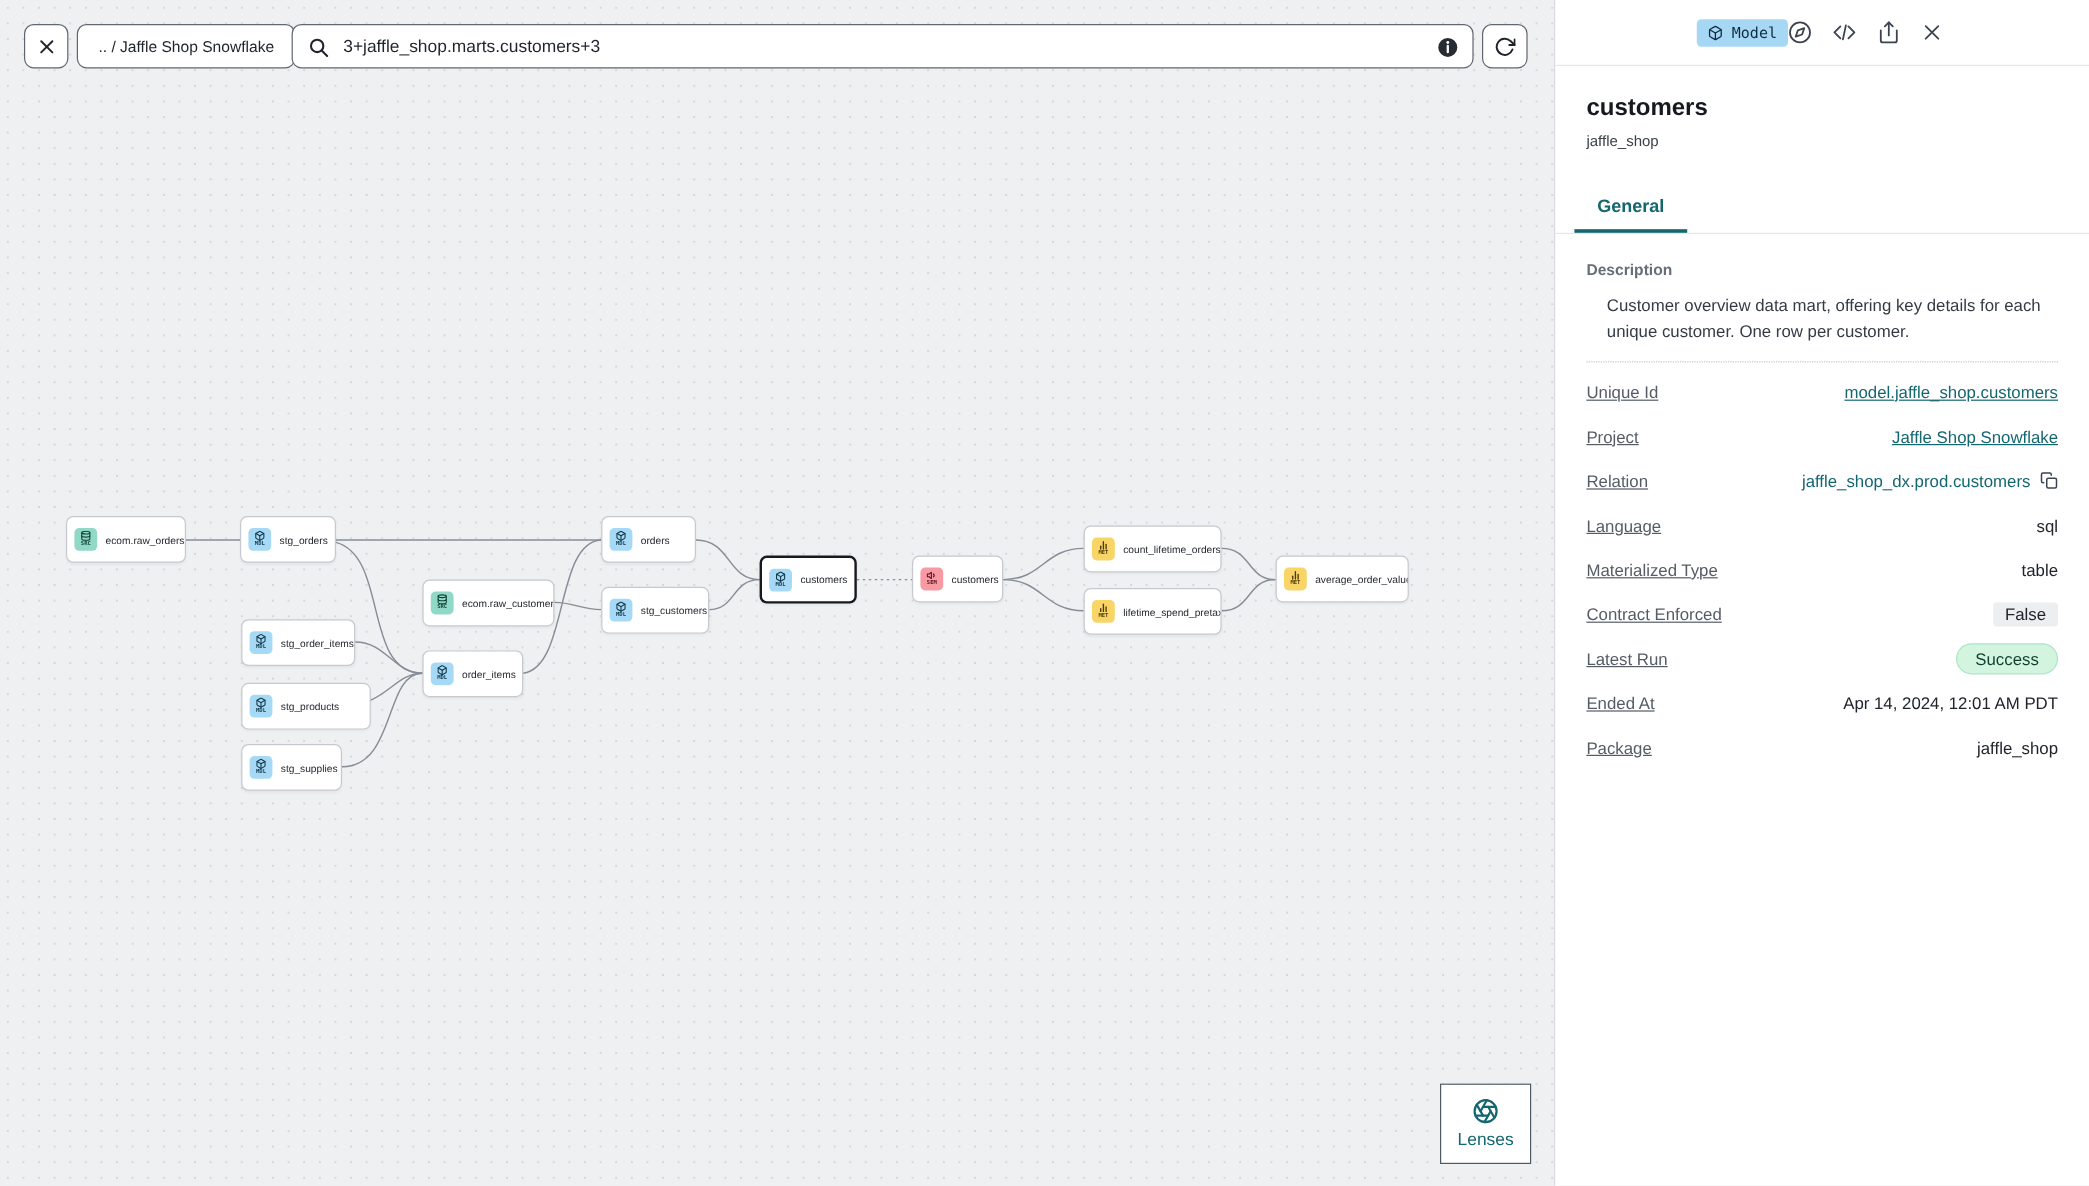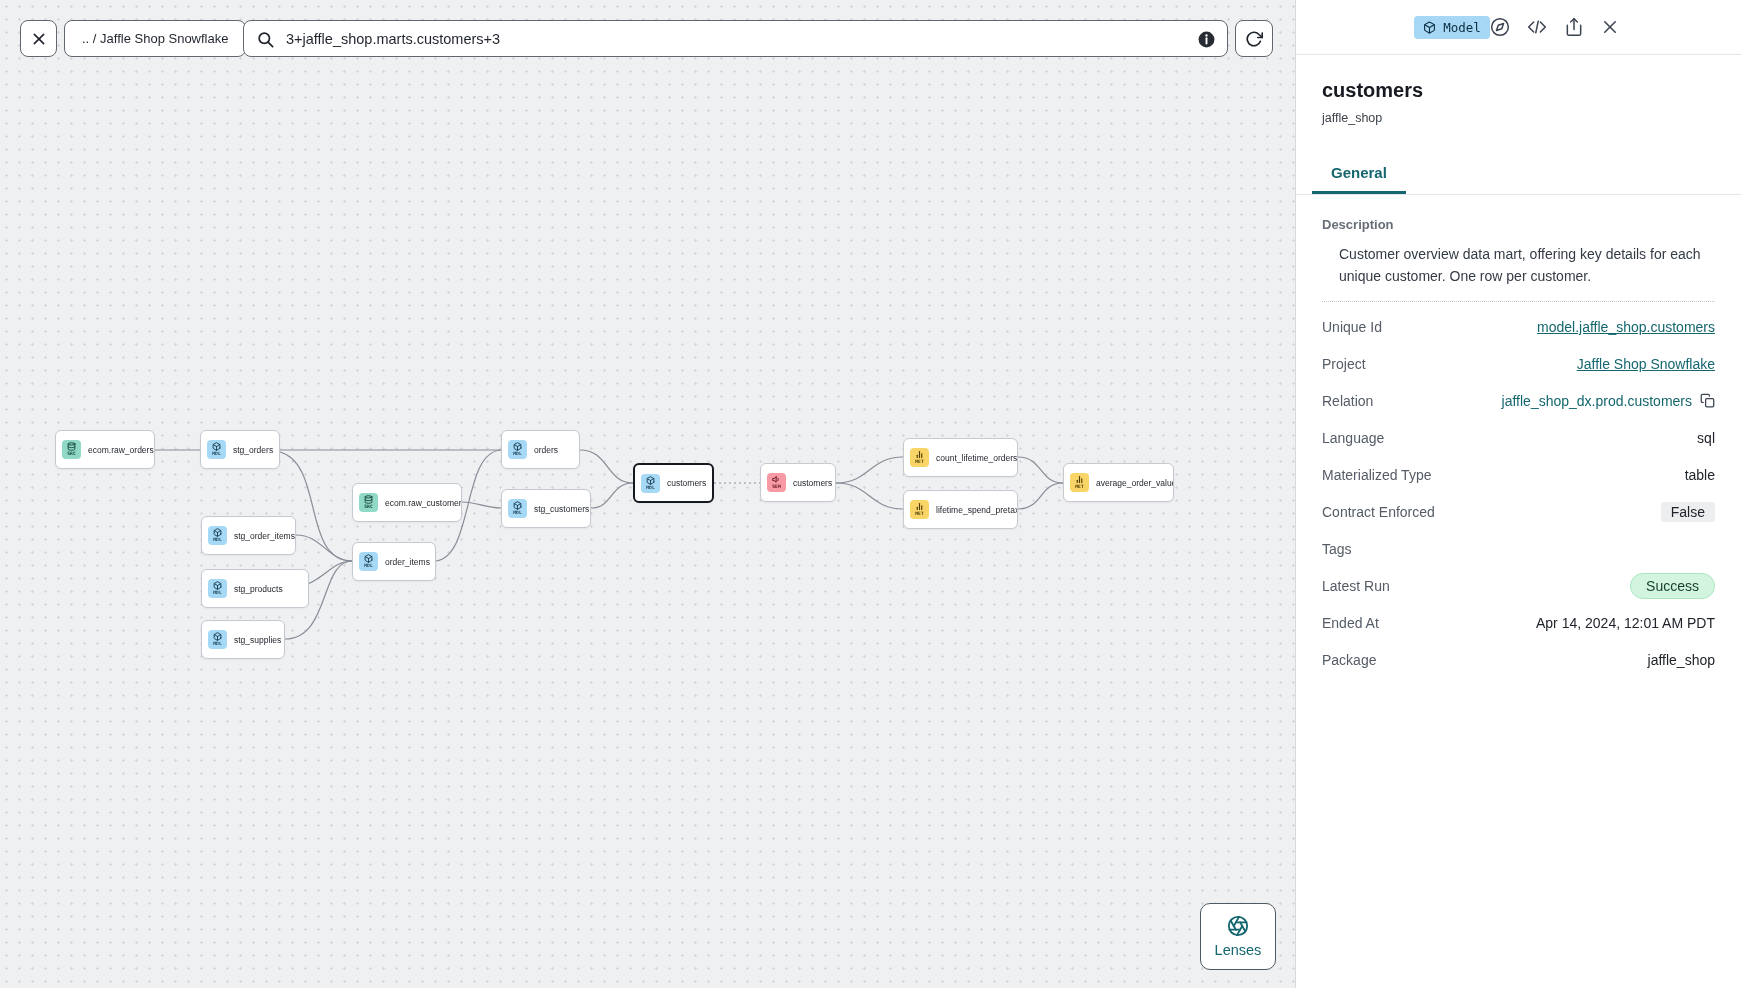--- a/index.html
+++ b/index.html
@@ -32,21 +32,21 @@
   .btn-close{left:20px;width:37px;height:37px;cursor:pointer;}
   .crumb{left:64px;height:37px;padding:0 17px;font-size:13px;white-space:nowrap;cursor:pointer;}
   .search{left:243px;width:985px;height:37px;justify-content:flex-end;padding:0 40px 0 42px;}
   .search input{border:none;outline:none;font-family:"Liberation Sans",sans-serif;font-size:14.5px;
     color:#1f242c;width:100%;background:transparent;padding:0;}
   .mag{position:absolute;left:12px;top:9px;}
   .info{position:absolute;right:11px;top:9px;cursor:pointer;}
   .btn-refresh{left:1235px;width:38px;height:37px;cursor:pointer;}
   
   .lenses{position:absolute;left:1200px;top:903px;width:74px;height:65px;background:#fff;
-    border:1px solid #4d5a63;border-radius:10px;display:flex;flex-direction:column;align-items:center;
+    border:1px solid #4d5a63;border-radius:0;display:flex;flex-direction:column;align-items:center;
     justify-content:center;gap:5px;z-index:5;color:#14666f;cursor:pointer;}
   .lenses span{font-size:14.5px;}
   
   .panel{position:absolute;left:1295px;top:0;width:446px;height:988px;background:#fff;
     border-left:1px solid #d8dade;box-sizing:border-box;z-index:10;}
   .phead{height:54px;display:flex;align-items:center;justify-content:center;
     padding:0 24px 0 20px;border-bottom:1px solid #e4e6ea;}
   .tbadge{display:inline-flex;align-items:center;gap:7px;background:#a6d8f6;color:#0d2c40;
     border-radius:4px;padding:4px 9px;font-family:"DejaVu Sans Mono",monospace;font-size:12.5px;}
   .hicons{display:flex;align-items:center;gap:17px;color:#3b4350;}
@@ -55,21 +55,21 @@
   .ptitle{margin-top:24px;font-size:20px;font-weight:700;color:#16191f;}
   .psub{margin-top:9px;font-size:12.5px;color:#3a4149;}
   .tabs{margin:30px -26px 0 -26px;padding:0 16px;border-bottom:1px solid #e4e6ea;display:flex;}
   .tab{padding:9px 19px 10px 19px;font-size:15px;font-weight:700;color:#14666f;
     border-bottom:3px solid #14666f;cursor:pointer;}
   .seclabel{margin-top:22px;font-size:13px;font-weight:700;color:#676e78;}
   .desc{margin-top:12px;font-size:14px;line-height:1.55;color:#343b45;margin-left:17px;}
   .dotsep{margin-top:14px;border-bottom:1px dotted #c3c7cd;}
   .fields{margin-top:6px;}
   .frow{height:37px;display:flex;align-items:center;justify-content:space-between;}
-  .flabel{font-size:14px;color:#555c66;}
+  .flabel{font-size:14px;color:#555c66;text-decoration:underline;}
   .fright{display:flex;align-items:center;gap:8px;}
   .fval{font-size:14px;color:#20242b;}
   a.link{font-size:14px;color:#14666f;text-decoration:underline;cursor:pointer;}
   .teal{color:#14666f;cursor:pointer;}
   .copyic{cursor:pointer;color:#3b4350;display:flex;}
   .badge-gray{background:#eceef0;border-radius:3px;padding:2px 10px;font-size:14px;color:#20242b;}
   .badge-green{background:#d3f4df;border:1px solid #a9e7c2;border-radius:999px;padding:4px 15px;
     font-size:14px;color:#123f2e;}
 </style>
 </head>
@@ -376,26 +376,20 @@
             <span class="fval">table</span>
           </span>
         </div>
         <div class="frow">
           <span class="flabel">Contract Enforced</span>
           <span class="fright">
             <span class="badge-gray">False</span>
           </span>
         </div>
         <div class="frow">
-          <span class="flabel">Tags</span>
-          <span class="fright">
-            <span class="fval"></span>
-          </span>
-        </div>
-        <div class="frow">
           <span class="flabel">Latest Run</span>
           <span class="fright">
             <span class="badge-green">Success</span>
           </span>
         </div>
         <div class="frow">
           <span class="flabel">Ended At</span>
           <span class="fright">
             <span class="fval">Apr 14, 2024, 12:01 AM PDT</span>
           </span>

